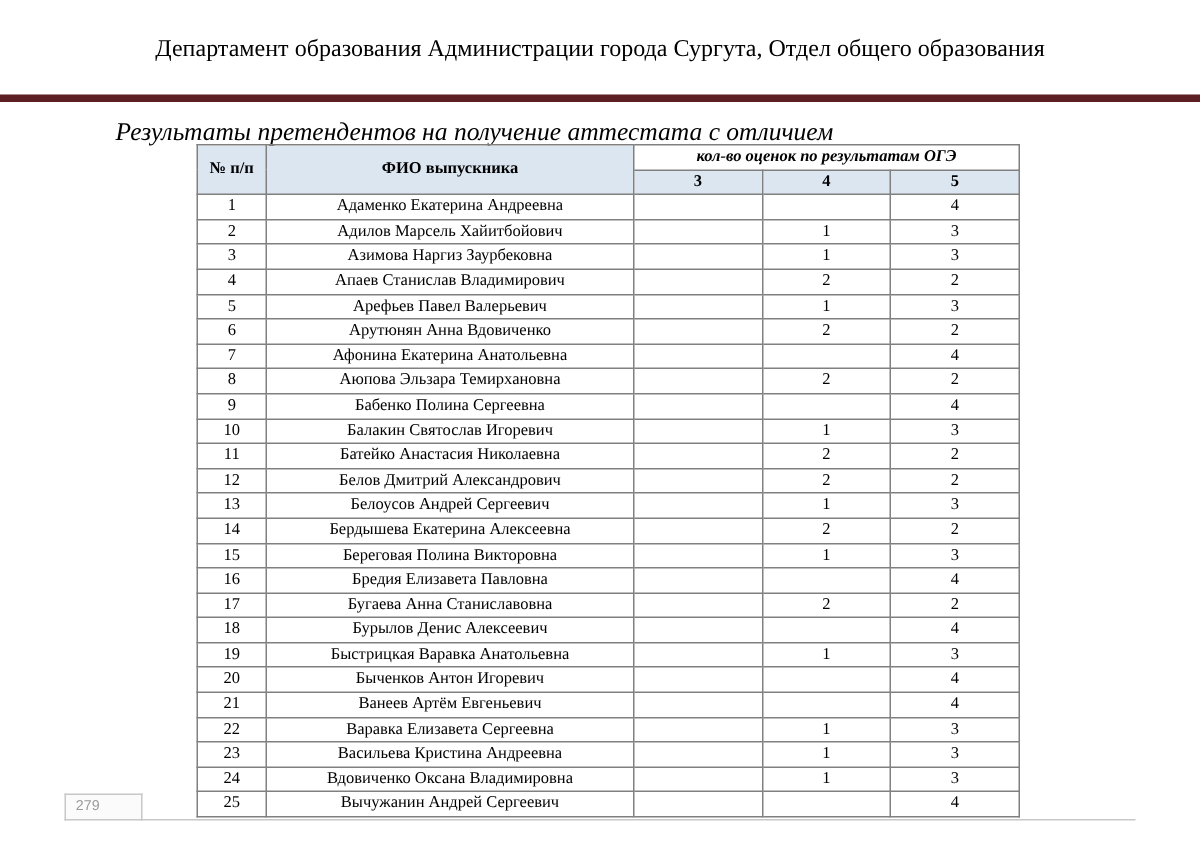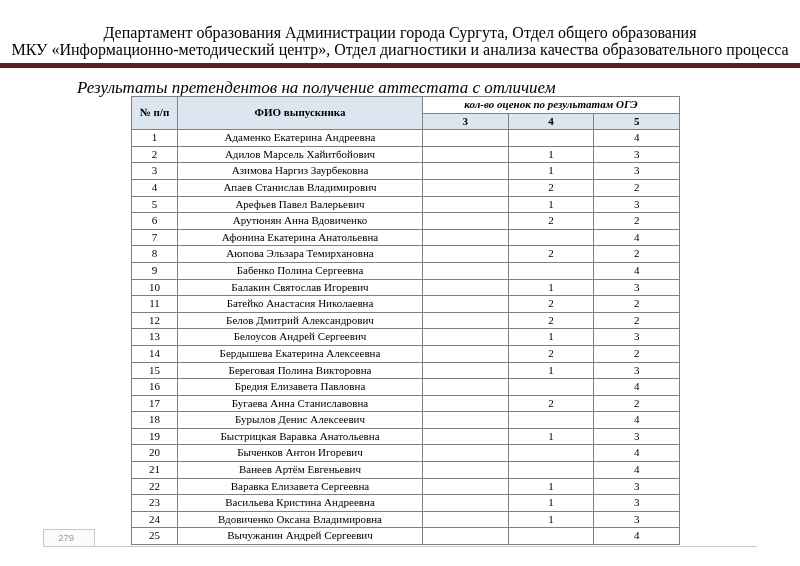--- a/index.html
+++ b/index.html
@@ -126,40 +126,39 @@
     background: #fbfbfb;
     box-sizing: border-box;
   }
   .footer .page-num {
     position: absolute;
     left: 0;
     top: 0;
     width: 31px;
     height: 18px;
     line-height: 18px;
-    text-align: right;
+    text-align: center;
     font-family: "Liberation Sans", sans-serif;
     font-size: 9.5px;
     color: #9a9a9a;
   }
   .footer .footer-rule {
     position: absolute;
     left: 0;
     top: 17px;
     width: 714px;
     height: 1px;
     background: #c8c8c8;
   }
 </style>
 </head>
 <body>
 
 <div class="page-header">
   <div class="hdr-line">Департамент образования Администрации города Сургута, Отдел общего образования</div>
-  <div class="hdr-line">МКУ «Информационно-методический центр», Отдел диагностики и анализа качества образовательного процесса</div>
 </div>
 <div class="header-rule"></div>
 
 <div class="doc-title">Результаты претендентов на получение аттестата с отличием</div>
 
 <div class="table-wrap">
   <table class="grades">
     <thead>
       <tr>
         <th class="h-num" rowspan="2">№ п/п</th>

